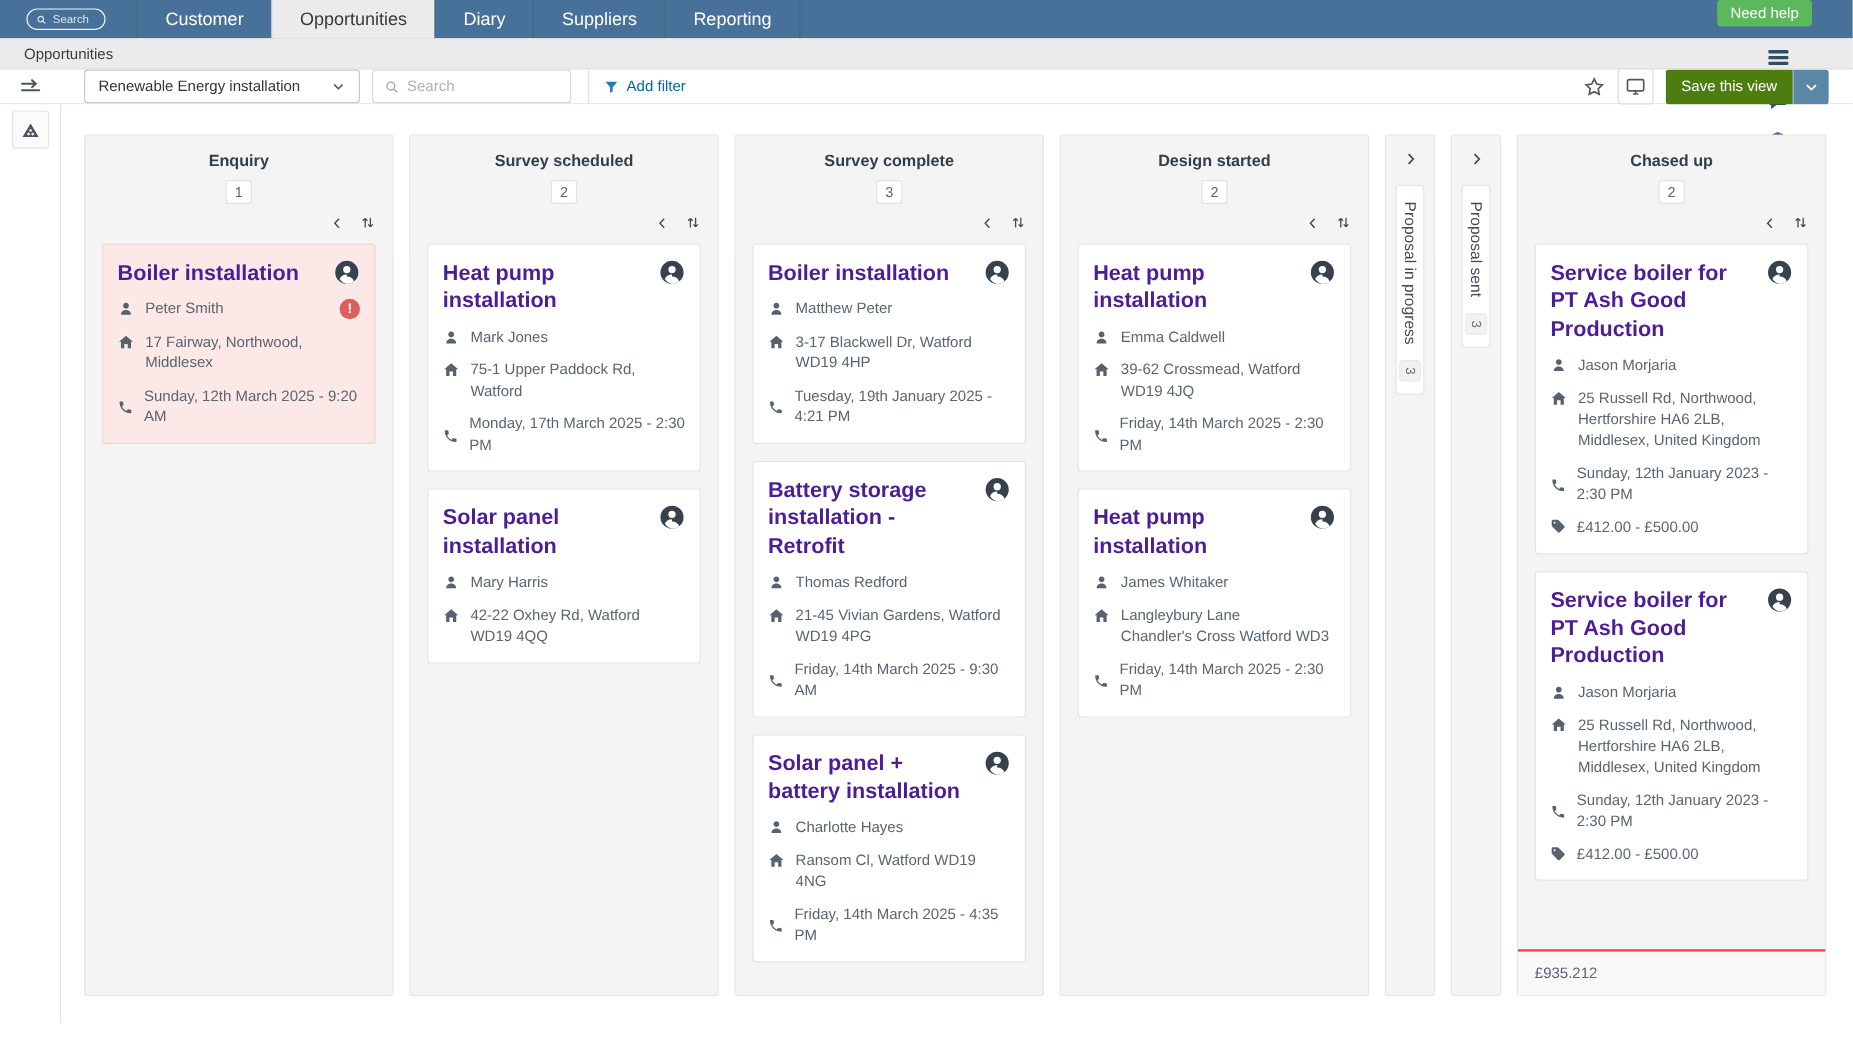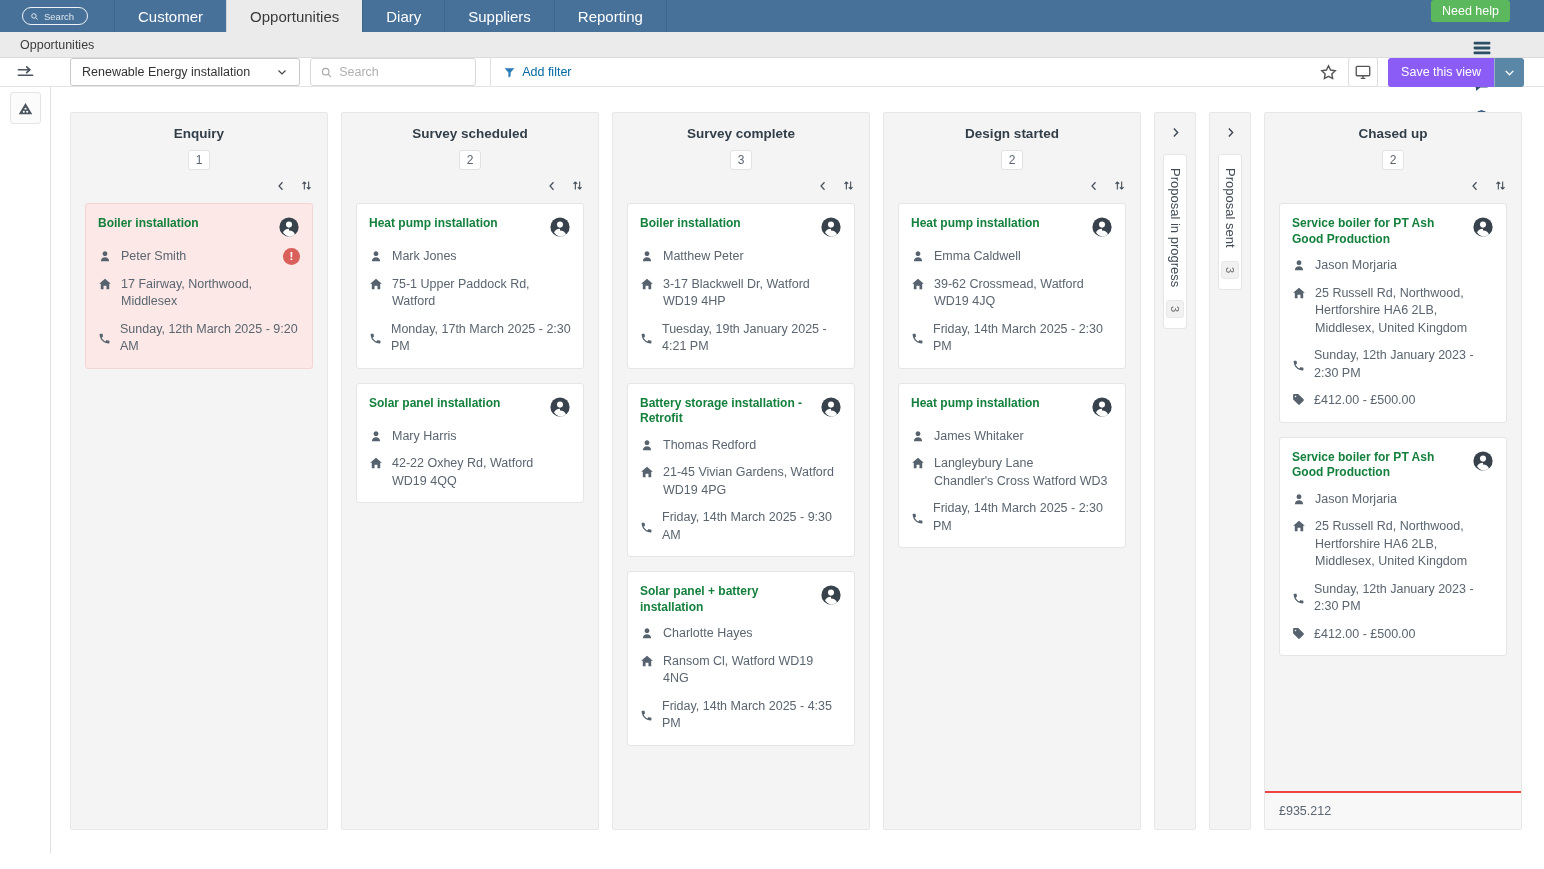--- a/index.html
+++ b/index.html
@@ -39,21 +39,21 @@
     color:#444; font-family:inherit; background:transparent; }
   .search-box input::placeholder { color:#b0b0b0; }
   .vdivider { width:1px; height:28px; background:#e0e0e0; margin:0 12px 0 14px; }
   .add-filter { display:flex; align-items:flex-end; gap:6px; color:#0369a1;
     font-size:12.5px; cursor:pointer; white-space:nowrap; }
   .filter-right { margin-left:auto; display:flex; align-items:center; gap:10px; padding-right:20px; }
   .icon-btn-plain { display:flex; align-items:center; color:#555; cursor:pointer; }
   .icon-btn { width:30px; height:30px; border:1px solid #ddd; border-radius:3px;
     display:flex; align-items:center; justify-content:center; color:#555; background:#fff; cursor:pointer; }
   .save-view { display:flex; height:29px; border-radius:3px; overflow:hidden; cursor:pointer; }
-  .save-view-main { background:#8b5cf6; color:#fff; font-size:12.5px; display:flex;
+  .save-view-main { background:#4d7c0f; color:#fff; font-size:12.5px; display:flex;
     align-items:center; padding:0 13px; white-space:nowrap; }
   .save-view-caret { background:#5b87a7; border-left:1px solid rgba(255,255,255,.35);
     display:flex; align-items:center; padding:0 8px; color:#fff; }
 
   
   .content { display:flex; height:766px; background:#fff; }
   .rail { width:51px; border-right:1px solid #e2e2e2; display:flex; justify-content:center;
     align-items:flex-start; padding-top:5px; flex-shrink:0; }
   .rail-btn { width:31px; height:32px; border:1px solid #e4e4e4; border-radius:3px;
     background:#fbfbfb; display:flex; align-items:center; justify-content:center; cursor:pointer; }
@@ -65,21 +65,21 @@
   .column-title { font-size:13.5px; font-weight:bold; color:#323e48; white-space:nowrap; }
   .count-badge { background:#fff; border:1px solid #e2e2e3; border-radius:3px; min-width:14px;
     text-align:center; font-size:12px; color:#5a6570; padding:2px 7px; }
   .header-actions { margin-left:auto; display:flex; align-items:center; gap:13px; color:#414c57; }
   .hicon { display:flex; align-items:center; cursor:pointer; color:#414c57; }
   .cards { padding:2px 14px 0; flex:1; overflow:hidden; }
   .card { background:#fff; border:1px solid #e5e5e6; border-radius:3px; padding:12px;
     margin-bottom:14px; cursor:pointer; }
   .card.highlight { background:#fce8e6; border-color:#f3d5d3; }
   .card-top { display:flex; justify-content:space-between; gap:8px; align-items:flex-start; }
-  .card-title { color:#15803d; font-weight:bold; font-size:12px; line-height:1.3; }
+  .card-title { color:#4c1d95; font-weight:bold; font-size:18px; line-height:1.3; }
   .card-row { display:flex; gap:9px; margin-top:10px; font-size:12.5px; color:#5a6570;
     line-height:1.4; align-items:flex-start; }
   .card-row.center { align-items:center; }
   .row-icon { flex-shrink:0; color:#56626e; display:flex; margin-top:1px; }
   .row-text { white-space:pre-line; flex:1; }
   .alert-badge { width:17px; height:17px; border-radius:50%; background:#d9605b; color:#fff;
     font-size:11.5px; font-weight:bold; display:flex; align-items:center; justify-content:center;
     flex-shrink:0; }
   .column-footer { margin-top:auto; border-top:2px solid #ef4444; background:#f8f8f9;
     padding:11px 14px; font-size:12.5px; color:#5a6570; }

